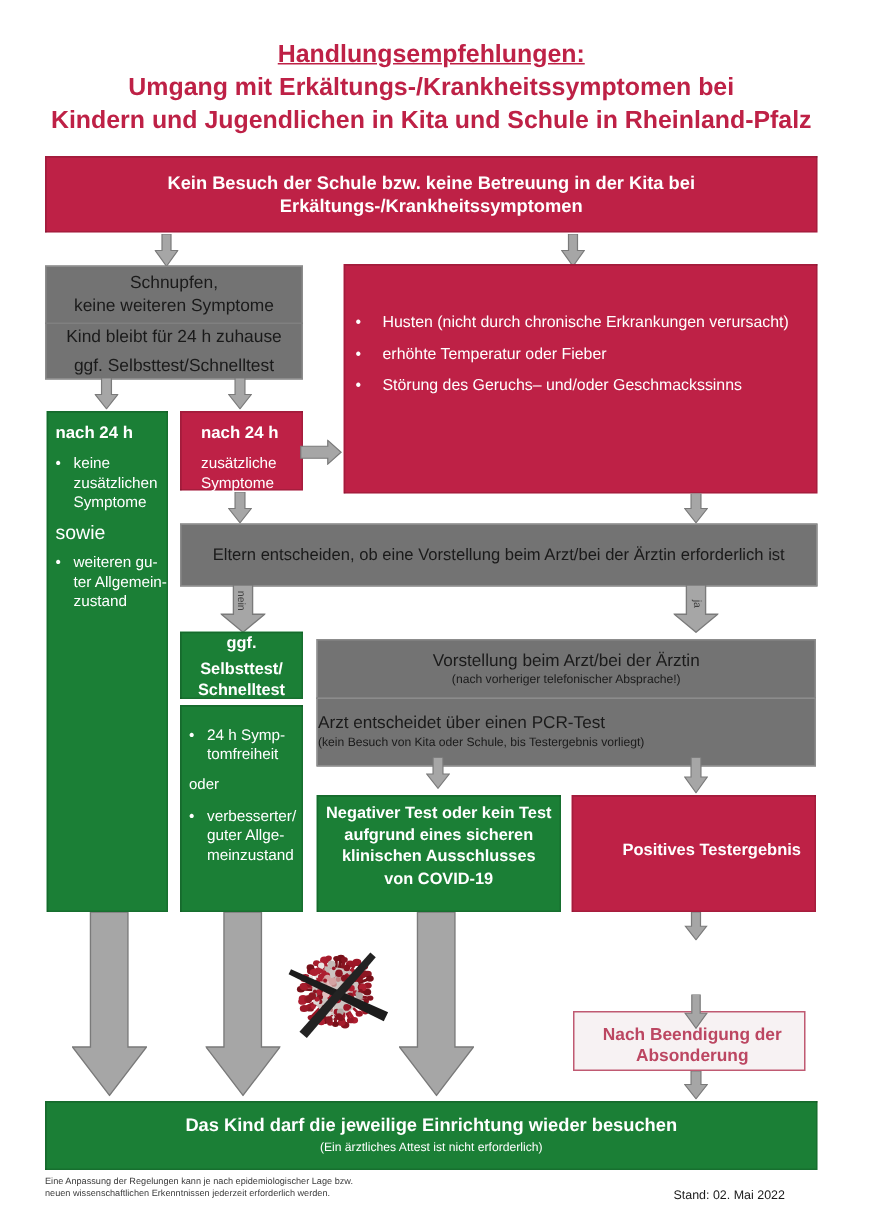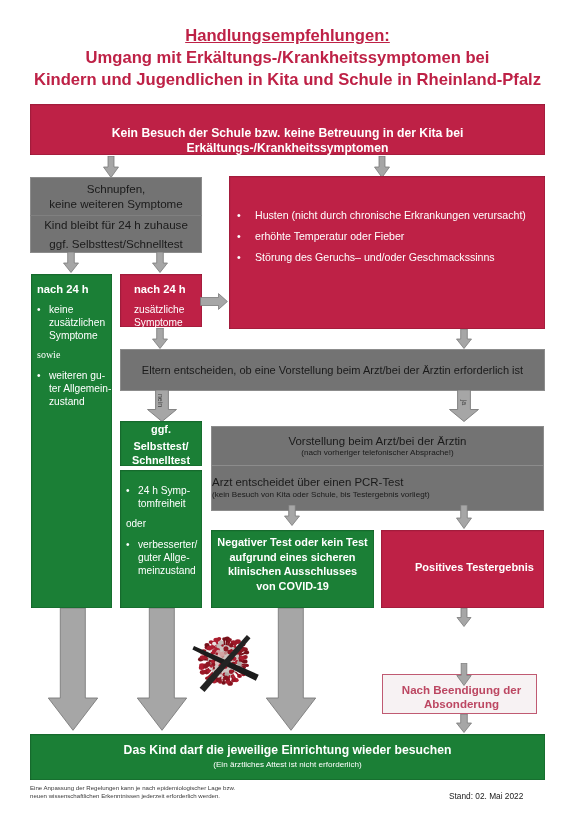--- a/index.html
+++ b/index.html
@@ -31,21 +31,21 @@
 <body>
 
 <div class="stage">
 
   <div id="title">
     <div class="l1"><span>Handlungsempfehlungen:</span></div>
     <div class="l2">Umgang mit Erkältungs-/Krankheitssymptomen bei</div>
     <div class="l3">Kindern und Jugendlichen in Kita und Schule in Rheinland-Pfalz</div>
   </div>
 
-  <div class="abs red ctr" id="topbanner" style="left:30px;top:104px;width:515px;height:51px;padding-top:0;align-items:flex-end;">
+  <div class="abs red ctr" id="topbanner" style="left:30px;top:104px;width:515px;height:51px;padding-top:0;">
     <div style="font-size:12.2px;font-weight:bold;line-height:14.5px;">
       <div>Kein Besuch der Schule bzw. keine Betreuung in der Kita bei</div>
       <div>Erkältungs-/Krankheitssymptomen</div>
     </div>
   </div>
 
   <svg class="abs arrow" style="left:103px;top:156px;" width="16" height="22" viewBox="0 0 16 22">
     <path d="M5 0 L11 0 L11 11 L15.5 11 L8 21.5 L0.5 11 L5 11 Z" fill="#a6a6a6" stroke="#7a7a7a" stroke-width="0.8"></path>
   </svg>
   <svg class="abs arrow" style="left:374px;top:156px;" width="16" height="22" viewBox="0 0 16 22">
@@ -84,21 +84,21 @@
 
   <div class="abs green" id="green24h" style="left:31px;top:274px;width:81px;height:334px;padding:8px 1px 0 6px;">
     <div style="font-size:11.2px;font-weight:bold;line-height:14px;">nach 24 h</div>
     <ul class="bullets nw" style="font-size:10.2px;line-height:13.3px;margin-top:6.5px;">
       <li>
         <span>keine</span><br>
         <span>zusätzlichen</span><br>
         <span>Symptome</span>
       </li>
     </ul>
-    <div style="font-size:10px;line-height:13.3px;margin-top:5.5px;font-family:Liberation Serif, serif;">sowie</div>
+    <div style="font-size:13px;line-height:13.3px;margin-top:5.5px;">sowie</div>
     <ul class="bullets nw" style="font-size:10.2px;line-height:13.3px;margin-top:7.5px;">
       <li>
         <span>weiteren gu-</span><br>
         <span>ter Allgemein-</span><br>
         <span>zustand</span>
       </li>
     </ul>
   </div>
 
   <div class="abs red" id="red24h" style="left:120px;top:274px;width:82px;height:53px;padding:8px 2px 0 14px;">

